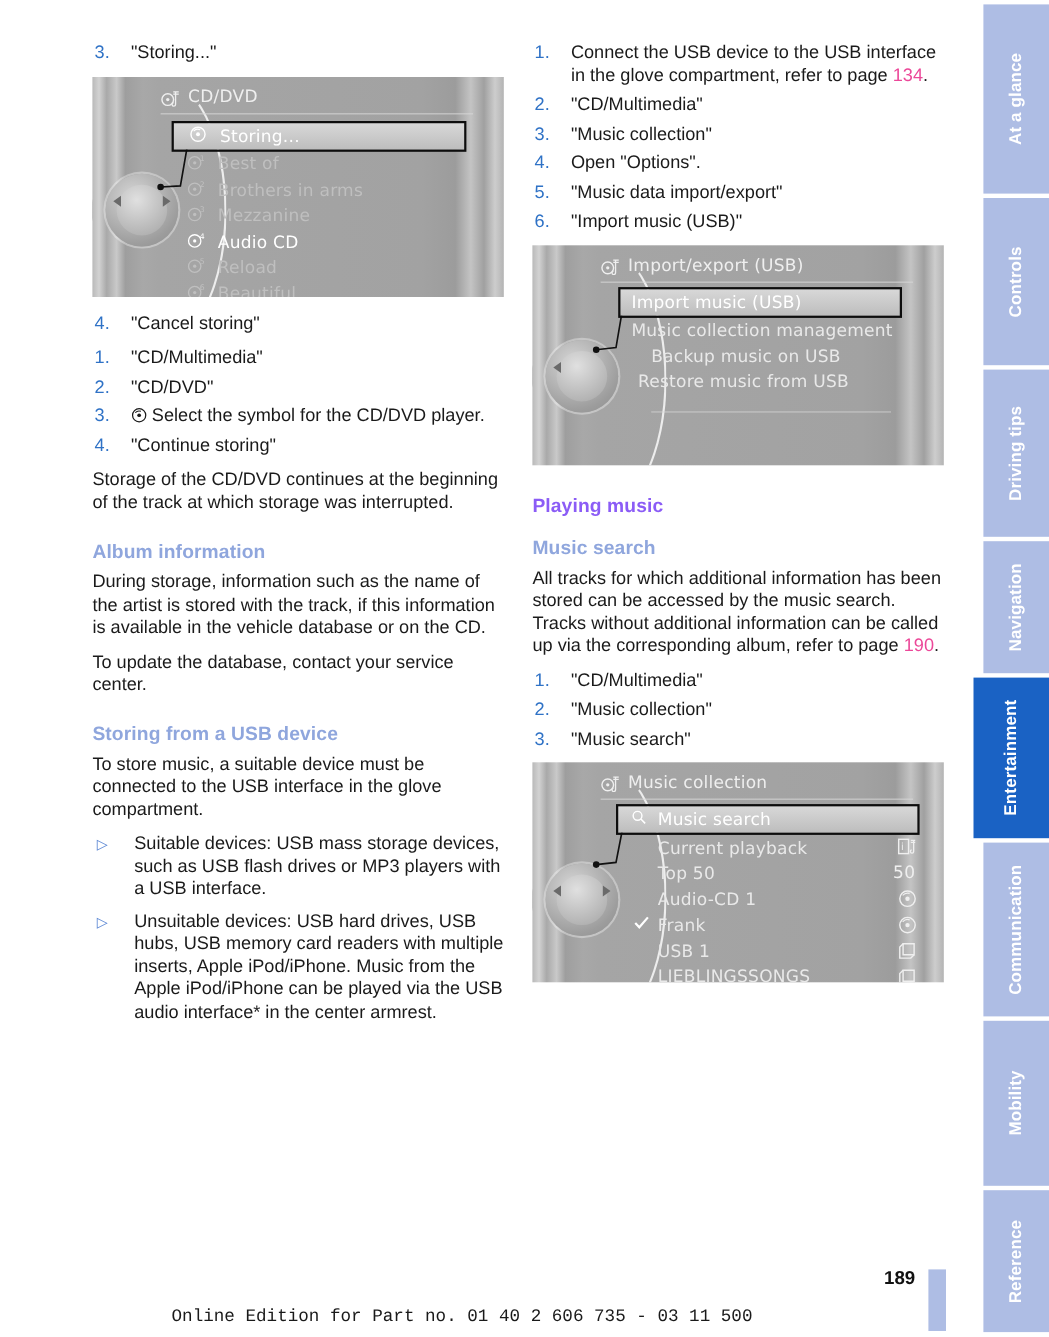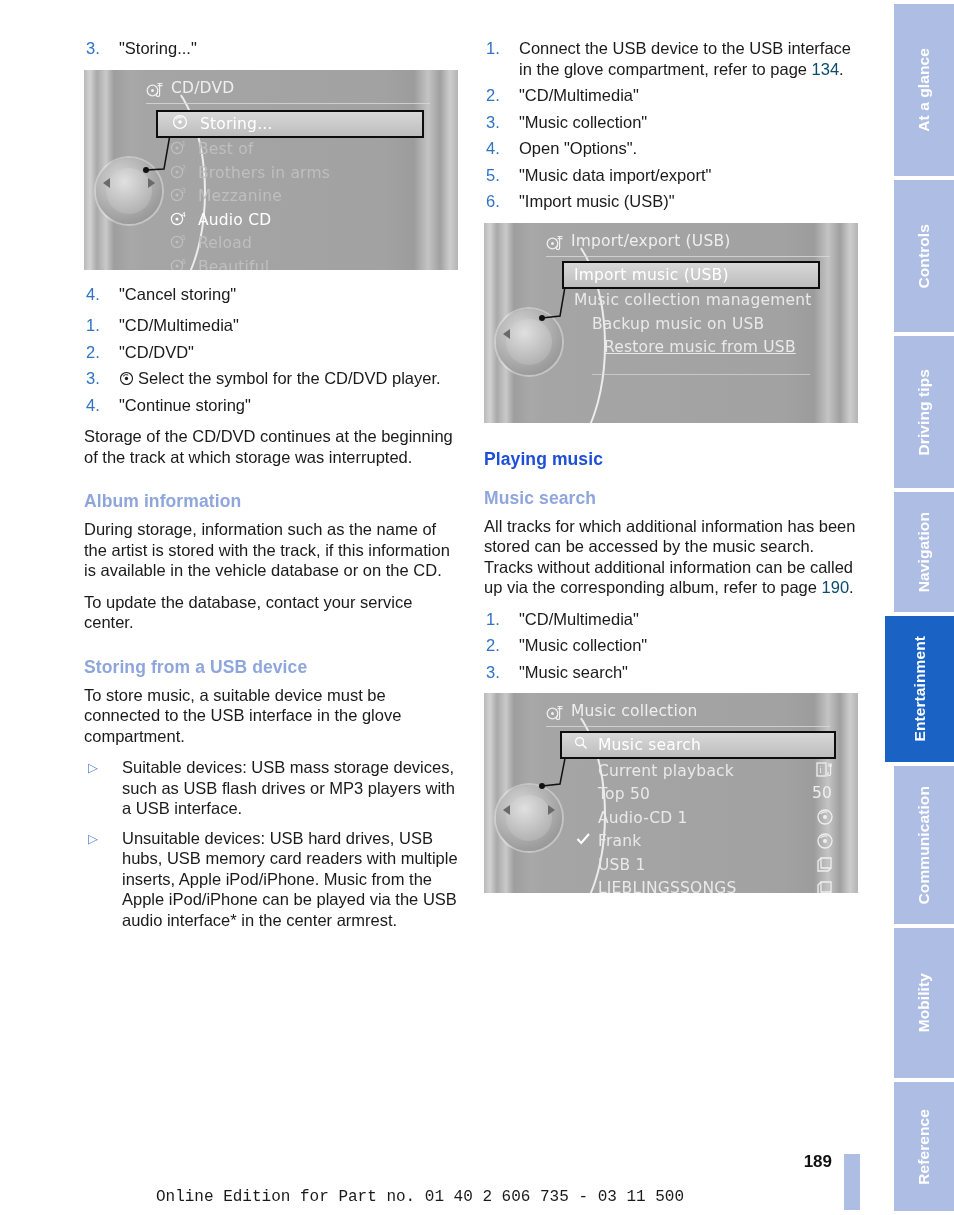--- a/index.html
+++ b/index.html
@@ -41,21 +41,21 @@
   p.body{
     margin:0 0 11px 0;
     font-size:16.5px;
     line-height:20.5px;
     color:#1a1a1a;
   }
   h2.h-major{
     margin:26px 0 9px 0;
     font-size:17.5px;
     font-weight:bold;
-    color:#1d4ed8;
+    color:#8b5cf6;
     letter-spacing:.1px;
   }
   h3.h-minor{
     margin:24px 0 7px 0;
     font-size:17.5px;
     font-weight:bold;
     color:#8fa6dd;
     letter-spacing:.1px;
   }
   h3.h-minor.tight{margin-top:18px;}
@@ -72,21 +72,21 @@
   }
   ol.steps > li .num{
     position:absolute; left:2px; top:0;
     color:#2f72c6; font-size:16.5px;
   }
   ul.bullets > li{ padding-left:38px; margin-bottom:9px; }
   ul.bullets > li .bul{
     position:absolute; left:4px; top:1px;
     color:#5b87d4; font-size:13px;
   }
-  .pageref{ color:#0c4a6e; }
+  .pageref{ color:#ec4899; }
 
   
   .cd-inline{
     display:inline-block; width:15px; height:15px;
     vertical-align:-2px; margin-right:4px; position:relative;
   }
 
   
   .shot{
     position:relative;
@@ -430,21 +430,21 @@
       <div class="menu" style="left:80px; top:38px; right:38px;">
         <div class="row sel" style="padding-left:10px;">
           <span class="lbl">Import music (USB)</span>
         </div>
         <div class="row" style="padding-left:10px;">
           <span class="lbl">Music collection management</span>
         </div>
         <div class="row" style="padding-left:28px;">
           <span class="lbl">Backup music on USB</span>
         </div>
-        <div class="row" style="padding-left:40px;text-decoration:underline;">
+        <div class="row" style="padding-left:16px;">
           <span class="lbl">Restore music from USB</span>
         </div>
       </div>
     </div>
 
     <h2 class="h-major">Playing music</h2>
     <h3 class="h-minor tight">Music search</h3>
 
     <p class="body"><span>All tracks for which additional information has been stored can be accessed by the music search. Tracks without additional information can be called up via the corresponding album, refer to page </span><span class="pageref">190</span><span>.</span></p>
 

